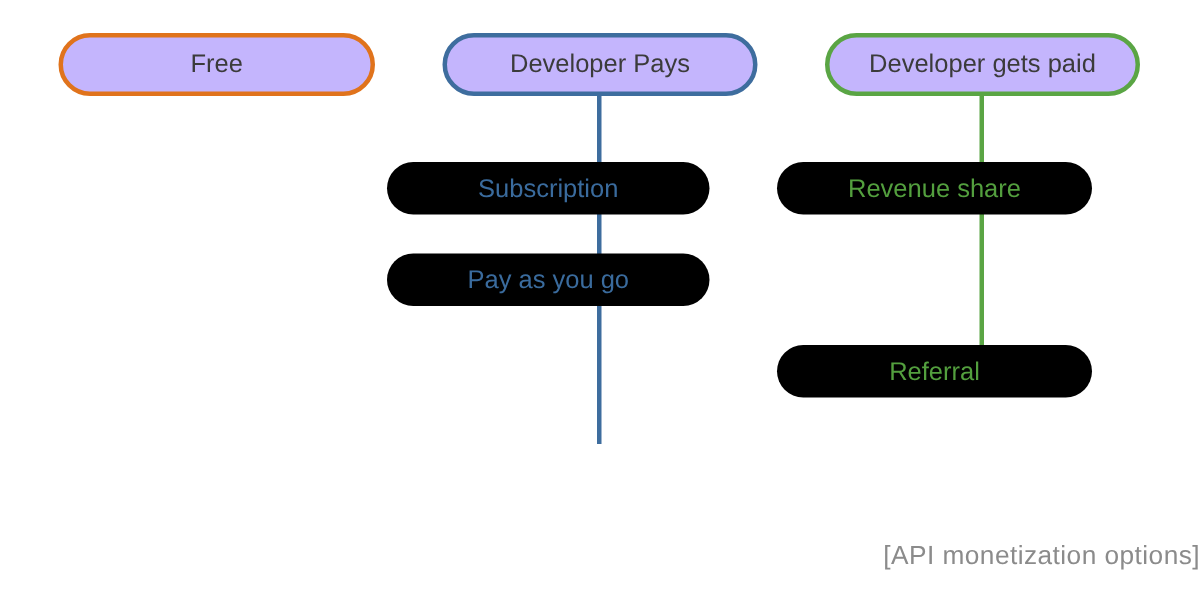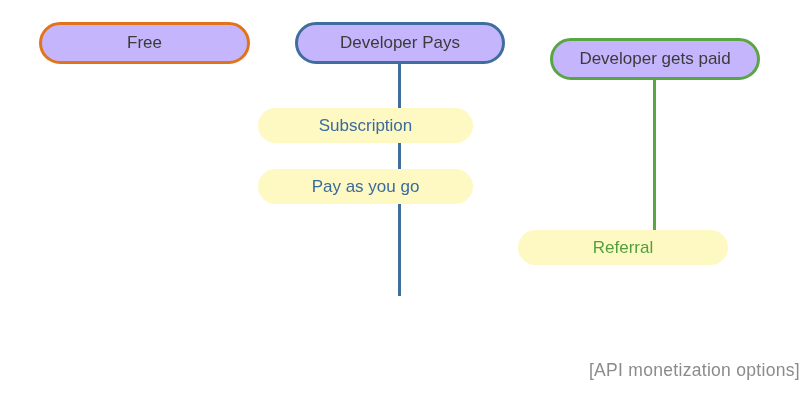--- a/index.html
+++ b/index.html
@@ -27,39 +27,39 @@
     font-size: 17px;
   }
   .parent-pill {
     height: 42px;
     background: #c4b5fd;
     color: #3b3b3b;
     border: 3px solid #000;
   }
   .child-pill {
     height: 35px;
-    background: #fef9c3;
+    background: #000000;
   }
   .connector {
     position: absolute;
     width: 3px;
     z-index: 1;
   }
   
   #pill-free { left: 39px; top: 22px; width: 211px; border-color: #e0731c; }
   
   #pill-developer-pays { left: 295px; top: 22px; width: 210px; border-color: #3e6d9e; }
   #line-developer-pays { left: 398px; top: 63px; height: 233px; background: #3e6d9e; }
   .blue-child { left: 258px; width: 215px; color: #3a6b9d; }
   #pill-subscription { top: 108px; }
   #pill-pay-as-you-go { top: 169px; }
   #pill-point-based { top: 233px; }
   #pill-transaction-fees { top: 296px; }
   
-  #pill-developer-gets-paid { left: 550px; top: 22px; width: 210px; border-color: #5aa544; margin-top: 16px; }
+  #pill-developer-gets-paid { left: 550px; top: 22px; width: 210px; border-color: #5aa544; }
   #line-developer-gets-paid { left: 653px; top: 63px; height: 170px; background: #5aa544; }
   .green-child { left: 518px; width: 210px; color: #539f3e; }
   #pill-revenue-share { top: 108px; }
   #pill-affiliate { top: 169px; }
   #pill-referral { top: 230px; }
   
   .caption {
     position: absolute;
     left: 0;
     right: 0;
@@ -78,17 +78,18 @@
 
   <div class="pill parent-pill" id="pill-free">Free</div>
 
   <div class="pill parent-pill" id="pill-developer-pays">Developer Pays</div>
   <div class="connector" id="line-developer-pays"></div>
   <div class="pill child-pill blue-child" id="pill-subscription">Subscription</div>
   <div class="pill child-pill blue-child" id="pill-pay-as-you-go">Pay as you go</div>
 
   <div class="pill parent-pill" id="pill-developer-gets-paid">Developer gets paid</div>
   <div class="connector" id="line-developer-gets-paid"></div>
+  <div class="pill child-pill green-child" id="pill-revenue-share">Revenue share</div>
   <div class="pill child-pill green-child" id="pill-referral">Referral</div>
 
   <div class="caption">[API monetization options]</div>
 
 </div>
 
 </body></html>

